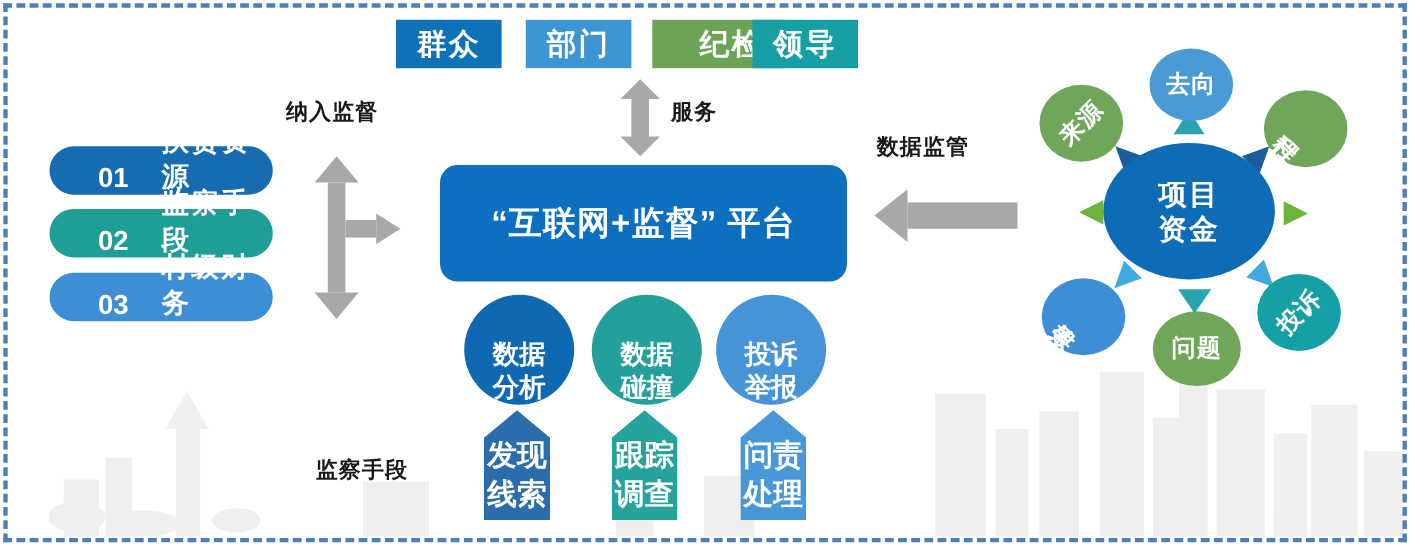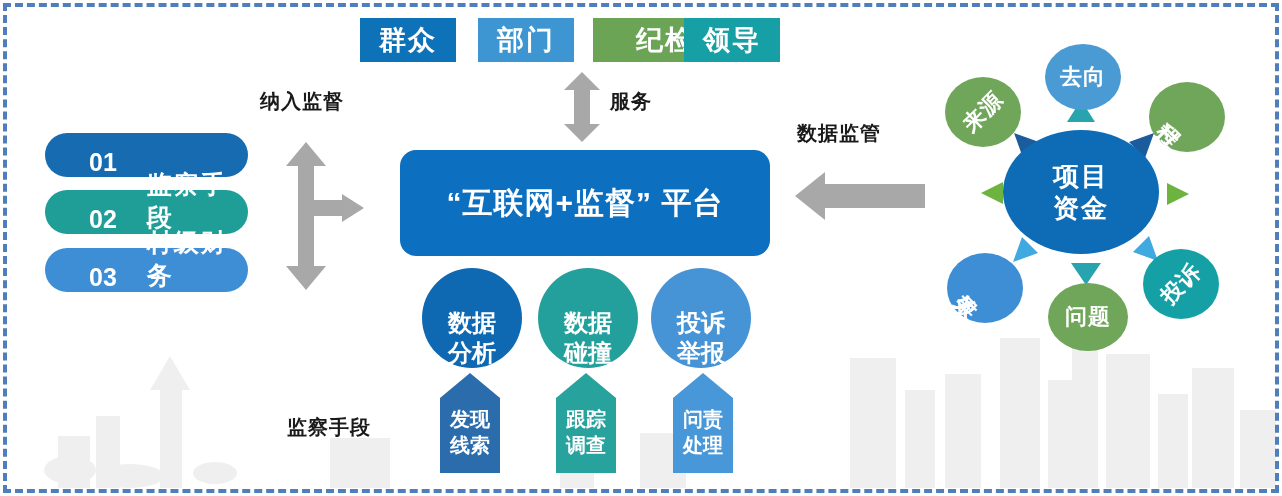--- a/index.html
+++ b/index.html
@@ -25,21 +25,21 @@
             font-size:30px;letter-spacing:1px;}
   
   .hub{left:1003px;top:130px;width:156px;height:124px;border-radius:50%;
        font-size:26px;line-height:1.25;text-align:center;letter-spacing:2px;}
   .sat{border-radius:50%;font-size:22px;letter-spacing:1px;text-align:center;}
   .rot-ccw{display:inline-block;transform:rotate(-45deg);}
   .rot-v{display:inline-block;writing-mode:vertical-rl;text-orientation:upright;transform:rotate(45deg);line-height:1;}
   
   .mcircle{top:268px;width:100px;height:100px;border-radius:50%;font-size:24px;line-height:1.25;text-align:center;align-items:flex-end;}
   .tag{top:373px;width:60px;height:100px;clip-path:polygon(50% 0%,100% 25%,100% 100%,0% 100%,0% 25%);
-       font-size:20px;line-height:1.3;text-align:center;padding-top:0;}
+       font-size:27px;line-height:1.3;text-align:center;padding-top:0;}
   .tag span{margin-top:18px;}
   svg{display:block;}
   .layer{position:absolute;left:0;top:0;width:1282px;height:496px;pointer-events:none;}
   .skyline{position:absolute;left:0;bottom:8px;width:1282px;height:170px;opacity:0.28;pointer-events:none;}
 </style>
 </head>
 <body>
 
 <div id="canvas">
 
@@ -78,20 +78,21 @@
   </div>
   <div class="abs box top-box" style="left: 593px; background-color: rgb(106, 164, 84); padding-left: 24px;">
     <span>纪检</span>
   </div>
   <div class="abs box top-box" style="left: 684px; background-color: rgb(22, 160, 166);">
     <span>领导</span>
   </div>
 
   <div class="abs pill" style="top: 133px; background-color: rgb(23, 108, 177);">
     <span class="num">01</span>
+    <span class="lbl">扶贫资源</span>
   </div>
   <div class="abs pill" style="top: 190px; background-color: rgb(31, 158, 152);">
     <span class="num">02</span>
     <span class="lbl">监察手段</span>
   </div>
   <div class="abs pill" style="top: 248px; background-color: rgb(62, 142, 214);">
     <span class="num">03</span>
     <span class="lbl">村级财务</span>
   </div>
 

